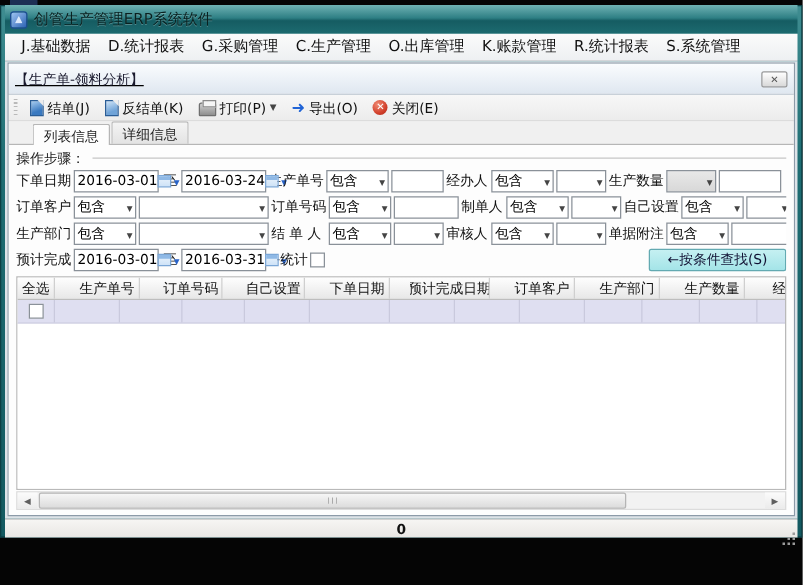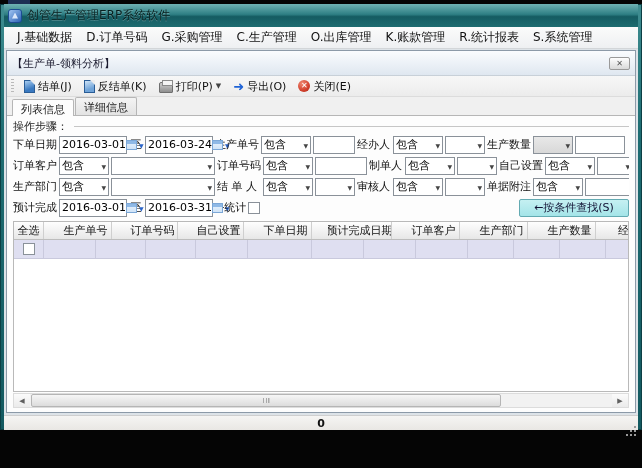--- a/index.html
+++ b/index.html
@@ -21,42 +21,42 @@
   .title-text { font-size:12px; color:#09201f; text-shadow:0 1px 0 rgba(255,255,255,.25); }
 
   .menubar { height:22px; background:linear-gradient(#fbfbfb,#eef0f2); border-bottom:1px solid #d3d6d9;
              display:flex; padding:0 6px; white-space:nowrap; }
   .menu-item { font-size:12px; color:#111; padding:2px 7px; cursor:default; }
 
   .mdi { flex:1; background:#dde3e8; position:relative; }
   .child { position:absolute; left:2px; right:2px; top:1px; bottom:2px;
            border:1px solid #8c9aa8; background:#f0f0f0; display:flex; flex-direction:column; }
   .child-title { height:17px; background:linear-gradient(#fafcfe,#dfe7f0); border-bottom:1px solid #c8d0d8;
-                 display:flex; align-items:center; padding:12px 5px; }
+                 display:flex; align-items:center; padding:12px 5px;text-decoration:underline; }
   .child-title-text { font-size:11px; color:#1a1a2e; }
   .child-close { margin-left:auto; width:21px; height:13px; border:1px solid #9a9a9a; border-radius:2px;
                  background:linear-gradient(#fefefe,#d9d9d9); position:relative; cursor:pointer; }
   .child-close::after { content:"✕"; position:absolute; inset:0; font-size:8px; line-height:11px;
                  text-align:center; color:#555; }
 
   .toolbar { height:21px; background:linear-gradient(#f7f7f7,#ececec); border-bottom:1px solid #dcdcdc;
              display:flex; align-items:center; gap:4px; padding:0 4px; }
   .tb-grip { width:3px; height:14px; background:repeating-linear-gradient(180deg,#b9b9b9 0 1px,transparent 1px 3px); margin-right:2px; }
   .tb-btn { display:flex; align-items:center; gap:3px; font-size:11px; color:#111; padding:1px 4px; cursor:pointer; border-radius:2px; }
   .ico-doc { width:11px; height:13px; background:linear-gradient(160deg,#a8cdf0 0%,#3a79c0 70%); border:1px solid #2a5d96; position:relative; }
   .ico-doc::after { content:""; position:absolute; right:-1px; top:-1px; border-style:solid; border-width:0 5px 5px 0; border-color:transparent #ececec transparent transparent; }
   .ico-doc.lite { background:linear-gradient(160deg,#cfe4f7 0%,#6fa3d8 70%); }
   .ico-print { width:14px; height:11px; position:relative; background:linear-gradient(#cfcfcf,#8f8f8f); border:1px solid #6f6f6f; border-radius:2px 2px 1px 1px; margin-top:2px; }
   .ico-print::before { content:""; position:absolute; left:2px; top:-3px; width:9px; height:4px; background:#f5f5f5; border:1px solid #8a8a8a; }
   .caret { font-size:7px; color:#444; }
   .ico-export { color:#1f63d6; font-weight:bold; font-size:13px; line-height:1; }
   .ico-close { width:12px; height:12px; border-radius:50%; background:radial-gradient(circle at 35% 30%,#f08a73,#d2402c 60%,#a62415); position:relative; }
   .ico-close::after { content:"✕"; position:absolute; inset:0; color:#fff; font-size:8px; line-height:12px; text-align:center; font-weight:bold; }
 
-  .tabs { height:19px; background:#f0f0f0; display:flex; align-items:flex-end; padding-left:5px; gap:1px; }
+  .tabs { height:19px; background:#f0f0f0; display:flex; align-items:flex-end; padding-left:19px; gap:1px; }
   .tab { font-size:11px; padding:2px 8px 1px; border:1px solid #b6b6b6; border-bottom:none;
          border-radius:2px 2px 0 0; background:linear-gradient(#f4f4f4,#e2e2e2); color:#222; cursor:pointer; }
   .tab.active { background:#fdfdfd; height:17px; position:relative; z-index:2; }
 
   .tabpage { flex:1; background:#fdfdfd; border-top:1px solid #b6b6b6; margin-top:-1px;
              display:flex; flex-direction:column; padding:3px 6px 2px; overflow:hidden; }
 
   .steps { display:flex; align-items:center; font-size:11px; color:#222; height:15px; white-space:nowrap; }
   .steps .hline { flex:1; border-top:1px solid #c6c6c6; margin-left:6px; }
 
@@ -114,21 +114,21 @@
 
   <div class="win">
 
     <div class="titlebar">
       <span class="app-icon"></span>
       <span class="title-text">创管生产管理ERP系统软件</span>
     </div>
 
     <div class="menubar">
       <span class="menu-item">J.基础数据</span>
-      <span class="menu-item">D.订单号码</span>
+      <span class="menu-item">D.统计报表</span>
       <span class="menu-item">G.采购管理</span>
       <span class="menu-item">C.生产管理</span>
       <span class="menu-item">O.出库管理</span>
       <span class="menu-item">K.账款管理</span>
       <span class="menu-item">R.统计报表</span>
       <span class="menu-item">S.系统管理</span>
 
     </div>
 
     <div class="mdi">

